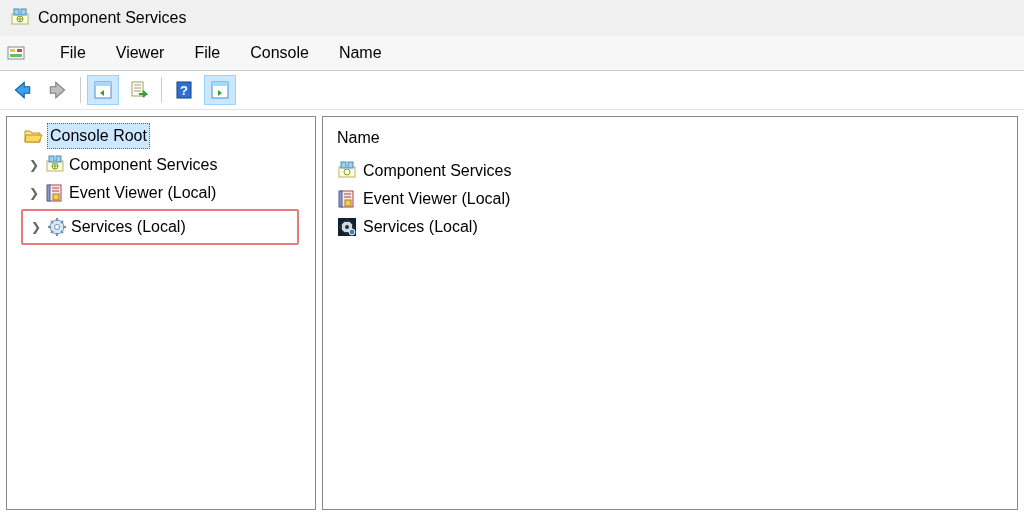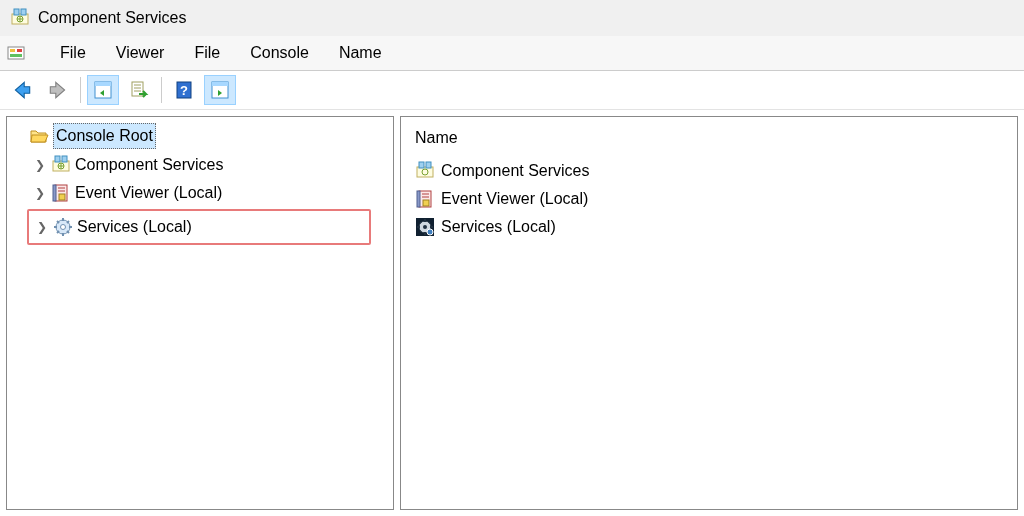--- a/index.html
+++ b/index.html
@@ -8,21 +8,21 @@
     .titlebar { display: flex; align-items: center; padding: 8px 10px; background: #f0f0f0; gap: 8px; }
     .title-text { font-size: 16px; }
     .menubar { display: flex; align-items: center; padding: 4px 6px; background: #f7f7f7; gap: 26px; border-bottom: 1px solid #ccc; }
     .menubar .mbicon { margin-right: 6px; }
     .menu-item { font-size: 16px; padding: 4px 2px; cursor: default; }
     .toolbar { display: flex; align-items: center; padding: 4px 6px; background: #fff; gap: 4px; border-bottom: 1px solid #e3e3e3; }
     .tb-btn { width: 32px; height: 30px; display: flex; align-items: center; justify-content: center; border: 1px solid transparent; }
     .tb-btn.active { background: #cce8ff; border-color: #99d1ff; }
     .tb-sep { width: 1px; height: 26px; background: #ccc; margin: 0 2px; }
     .panes { display: flex; flex: 1; padding: 6px; gap: 6px; }
-    .tree-pane { width: 388px; border: 1px solid #888; background: #fff; padding: 4px 18px; }
+    .tree-pane { width: 310px; border: 1px solid #888; background: #fff; padding: 4px 12px; }
     .detail-pane { flex: 1; border: 1px solid #888; background: #fff; padding: 6px 10px; }
     .tree-item { display: flex; align-items: center; padding: 2px 8px; gap: 4px; font-size: 16px; line-height: 24px; cursor: default; }
     .tree-item.root { padding-left: 4px; }
     .tree-item.root .tlabel { background: #cce8ff; border: 1px dotted #666; padding: 0 2px; }
     .tree-item.child { padding-left: 10px; }
     .tree-item .expander { color: #666; width: 12px; font-size: 12px; }
     .highlight-box { border: 2px solid #e87a7a; border-radius: 2px; margin: 2px 4px 2px 2px; padding: 2px 0; }
     .col-header { font-size: 16px; padding: 6px 4px 10px 4px; }
     .list-item { display: flex; align-items: center; gap: 6px; padding: 2px 4px; font-size: 16px; line-height: 24px; cursor: default; }
     .icon { width: 20px; height: 20px; display: inline-flex; align-items: center; justify-content: center; flex-shrink: 0; }

